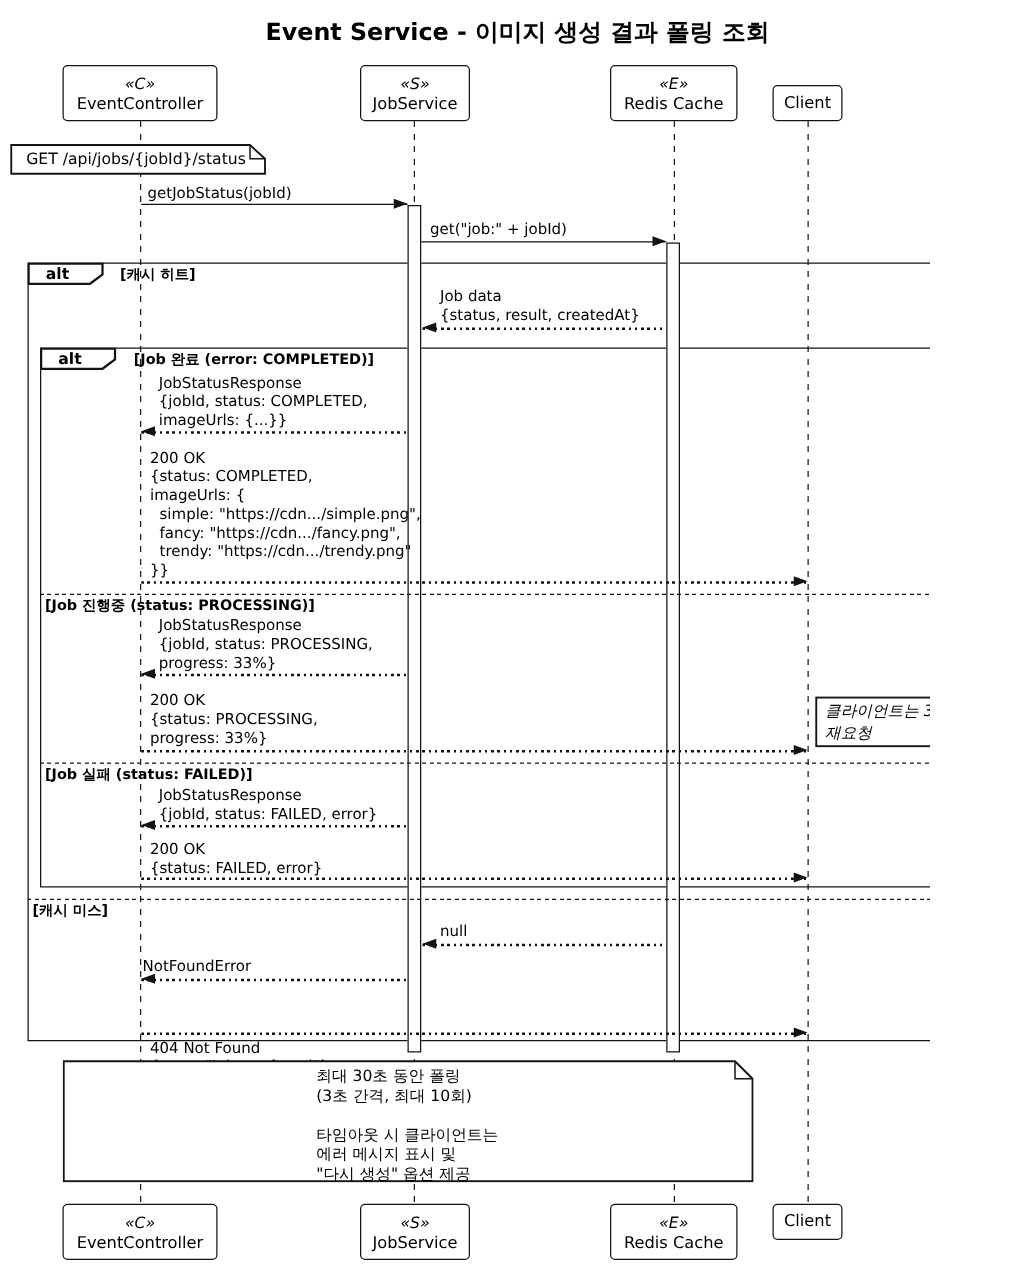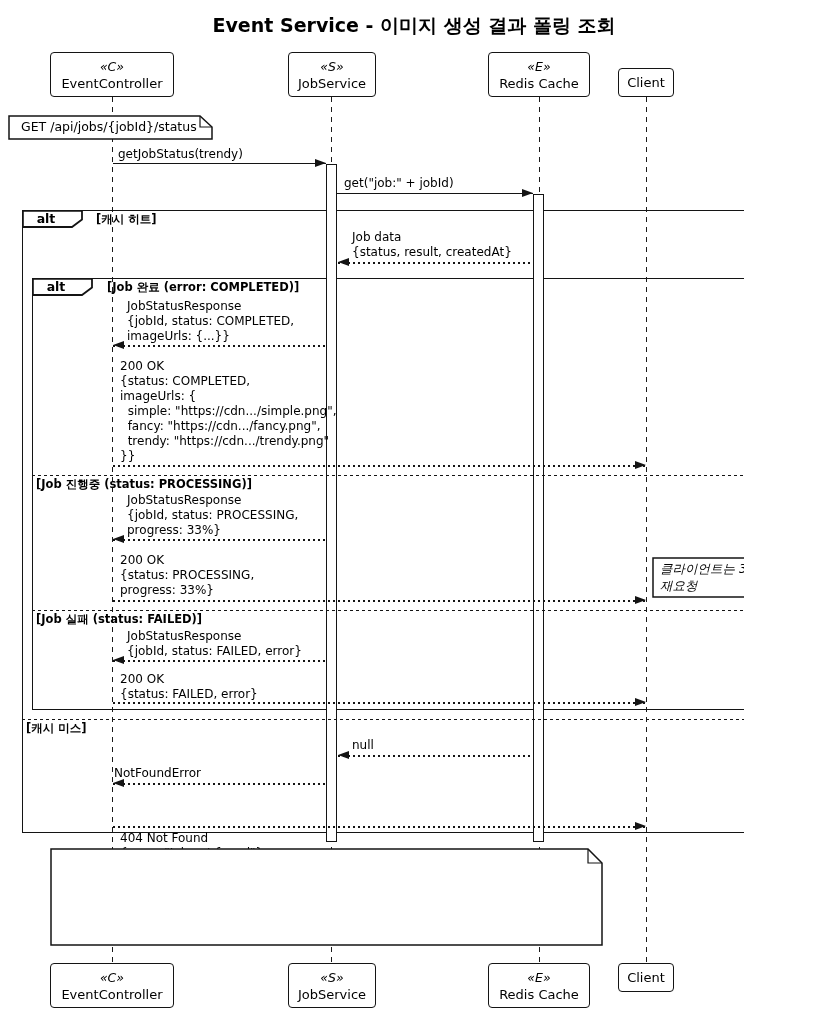--- a/index.html
+++ b/index.html
@@ -80,21 +80,21 @@
 
   <div class="divider" style="left:32px; top:475px; width:762px;"></div>
   <div class="condition" style="left:36px; top:477px;">[Job 진행중 (status: PROCESSING)]</div>
 
   <div class="divider" style="left:32px; top:610px; width:762px;"></div>
   <div class="condition" style="left:36px; top:612px;">[Job 실패 (status: FAILED)]</div>
 
   <div class="divider" style="left:22px; top:719px; width:782px;"></div>
   <div class="condition" style="left:26px; top:721px;">[캐시 미스]</div>
 
-  <div class="msg-text" style="left:118px; top:147px;">getJobStatus(trendy)</div>
+  <div class="msg-text" style="left:118px; top:147px;">getJobStatus(jobId)</div>
   <div class="arrow" style="left:113px; top:163px; width:213px;">
     <div class="line solid"></div>
       <div class="head right"></div>
   </div>
 
   <div class="msg-text" style="left:344px; top:176px;">get("job:" + jobId)</div>
   <div class="arrow" style="left:337px; top:193px; width:196px;">
     <div class="line solid"></div>
       <div class="head right"></div>
   </div>
@@ -190,20 +190,26 @@
     </svg>
     <div class="note-text" style="left:8px; top:4px; line-height:16.5px;font-style:italic;">클라이언트는 3초 후
 재요청</div>
   </div>
 
   <div class="note" style="left:50px; top:848px; width:553px; height:98px;">
     <svg width="553" height="98" viewBox="0 0 553 98">
       <path d="M1,1 L538,1 L552,15 L552,97 L1,97 Z" fill="#ffffff" stroke="#141414" stroke-width="1.5"></path>
       <path d="M538,1 L538,15 L552,15" fill="none" stroke="#141414" stroke-width="1.2"></path>
     </svg>
+    <div class="note-text" style="left:203px; top:5px;">최대 30초 동안 폴링
+(3초 간격, 최대 10회)
+
+타임아웃 시 클라이언트는
+에러 메시지 표시 및
+"다시 생성" 옵션 제공</div>
   </div>
 
   <div class="participant" style="left:50px; top:52px; width:124px; height:45px;">
     <span class="stereo">«C»</span>
     <span>EventController</span>
   </div>
   <div class="participant" style="left:288px; top:52px; width:88px; height:45px;">
     <span class="stereo">«S»</span>
     <span>JobService</span>
   </div>

